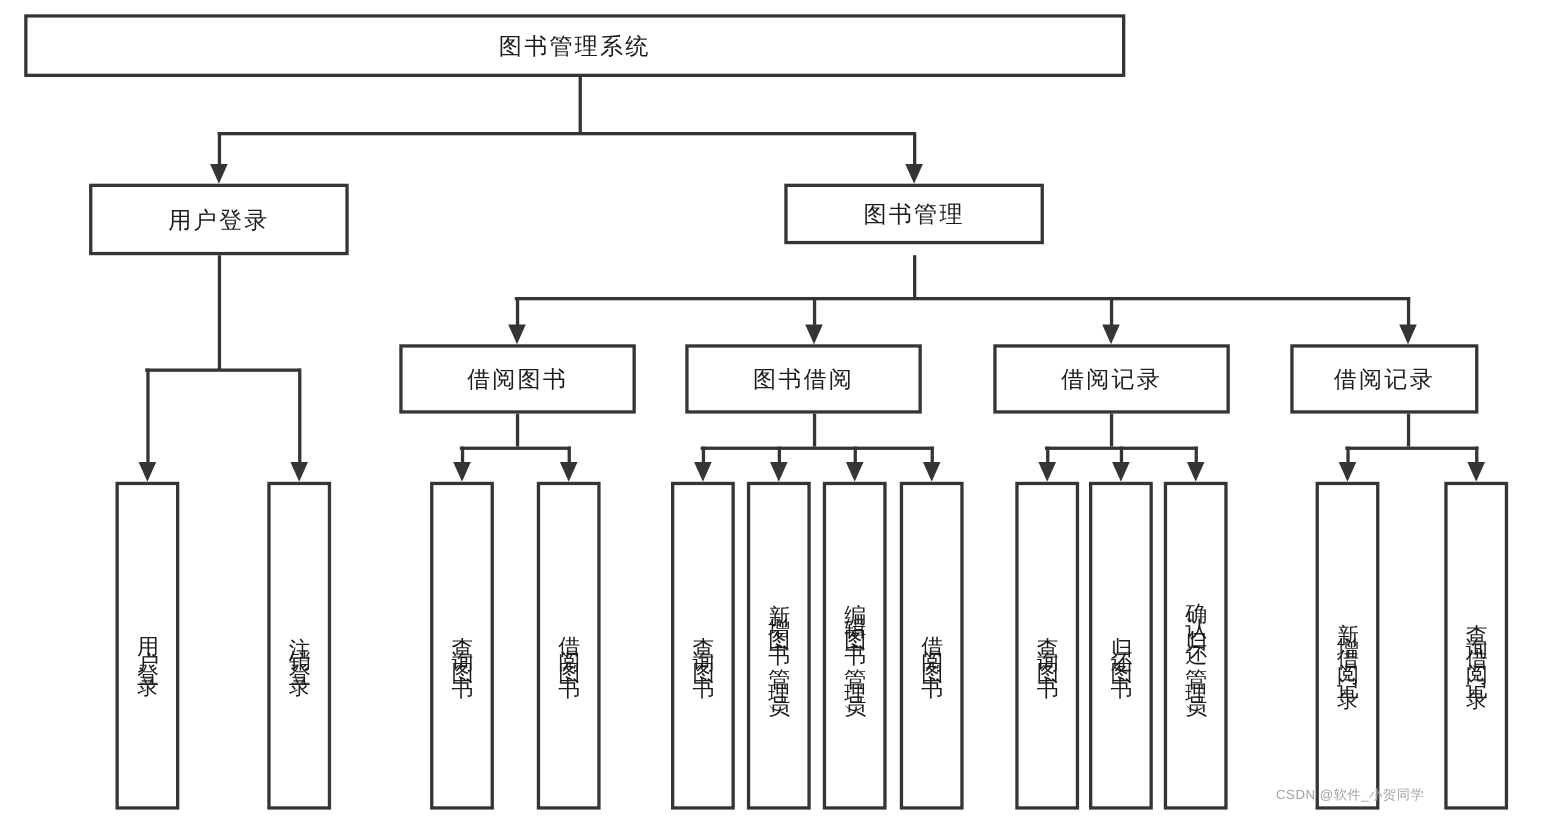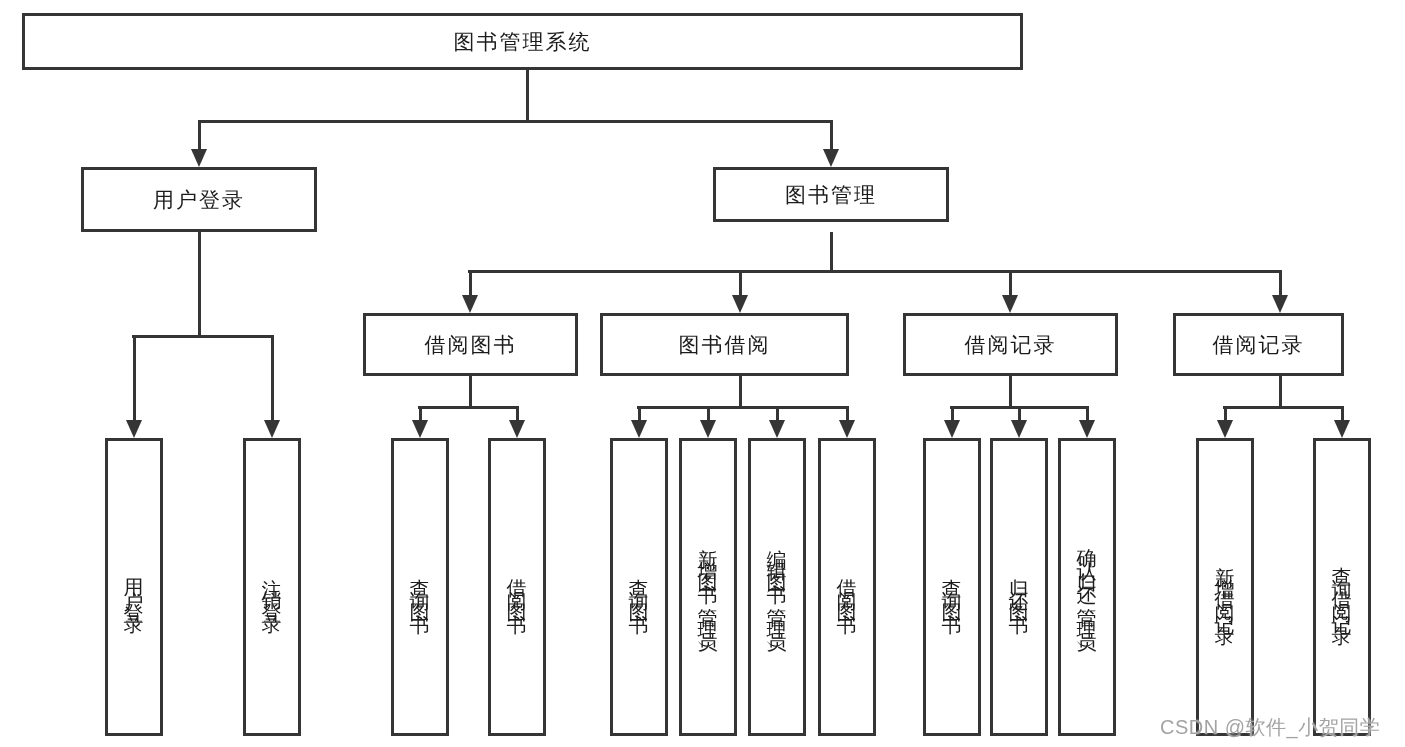--- a/index.html
+++ b/index.html
@@ -26,21 +26,21 @@
   }
   .vline{position:absolute;width:2.5px;background:var(--line);}
   .hline{position:absolute;height:2.5px;background:var(--line);}
   .tri{
     position:absolute;width:0;height:0;
     border-left:8px solid transparent;border-right:8px solid transparent;
     border-top:18px solid var(--line);
   }
   .wm{
     position:absolute;left:1160px;top:714px;
-    color:var(--watermark);font-size:20px;letter-spacing:.5px;white-space:nowrap;
+    color:var(--watermark);font-size:12px;letter-spacing:.5px;white-space:nowrap;
     text-shadow:0 0 2px #fff;
   }
 </style>
 </head>
 <body>
 
 <div class="canvas">
 
   <div class="box h" style="left:22px;top:13px;width:1001px;height:57px">图书管理系统</div>
 
@@ -66,21 +66,21 @@
   <div class="vline" style="left:469px;top:270px;height:27px"></div>
   <div class="tri" style="left:462px;top:295px"></div>
   <div class="vline" style="left:739px;top:270px;height:27px"></div>
   <div class="tri" style="left:732px;top:295px"></div>
   <div class="vline" style="left:1009px;top:270px;height:27px"></div>
   <div class="tri" style="left:1002px;top:295px"></div>
   <div class="vline" style="left:1279px;top:270px;height:27px"></div>
   <div class="tri" style="left:1272px;top:295px"></div>
 
   <div class="box h" style="left:363px;top:313px;width:215px;height:63px">借阅图书</div>
-  <div class="box h" style="left:600px;top:313px;width:249px;height:63px">图书借阅</div>
+  <div class="box h" style="left:623px;top:313px;width:215px;height:63px">图书借阅</div>
   <div class="box h" style="left:903px;top:313px;width:215px;height:63px">借阅记录</div>
   <div class="box h" style="left:1173px;top:313px;width:171px;height:63px">借阅记录</div>
 
   <div class="vline" style="left:469px;top:376px;height:30px"></div>
   <div class="hline" style="left:418px;top:406px;width:101px"></div>
   <div class="vline" style="left:419px;top:406px;height:16px"></div>
   <div class="tri" style="left:412px;top:420px"></div>
   <div class="vline" style="left:516px;top:406px;height:16px"></div>
   <div class="tri" style="left:509px;top:420px"></div>
 

